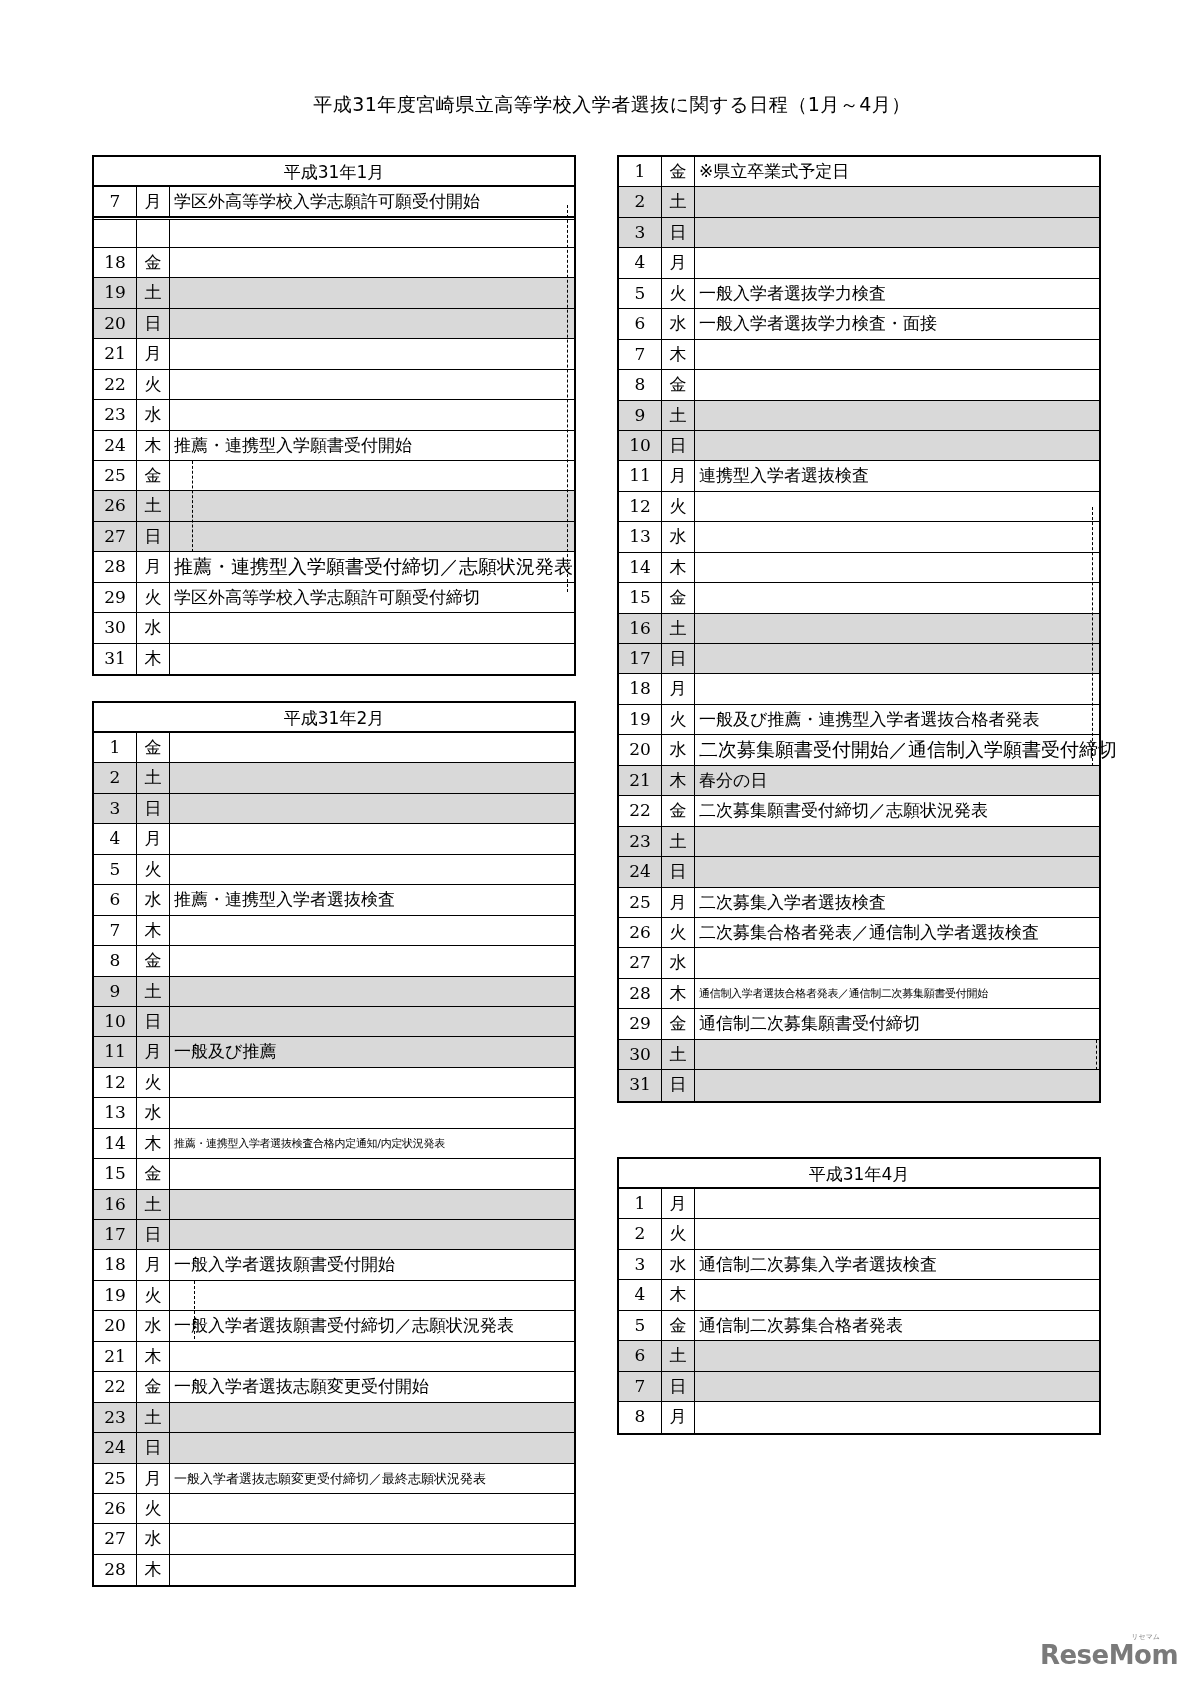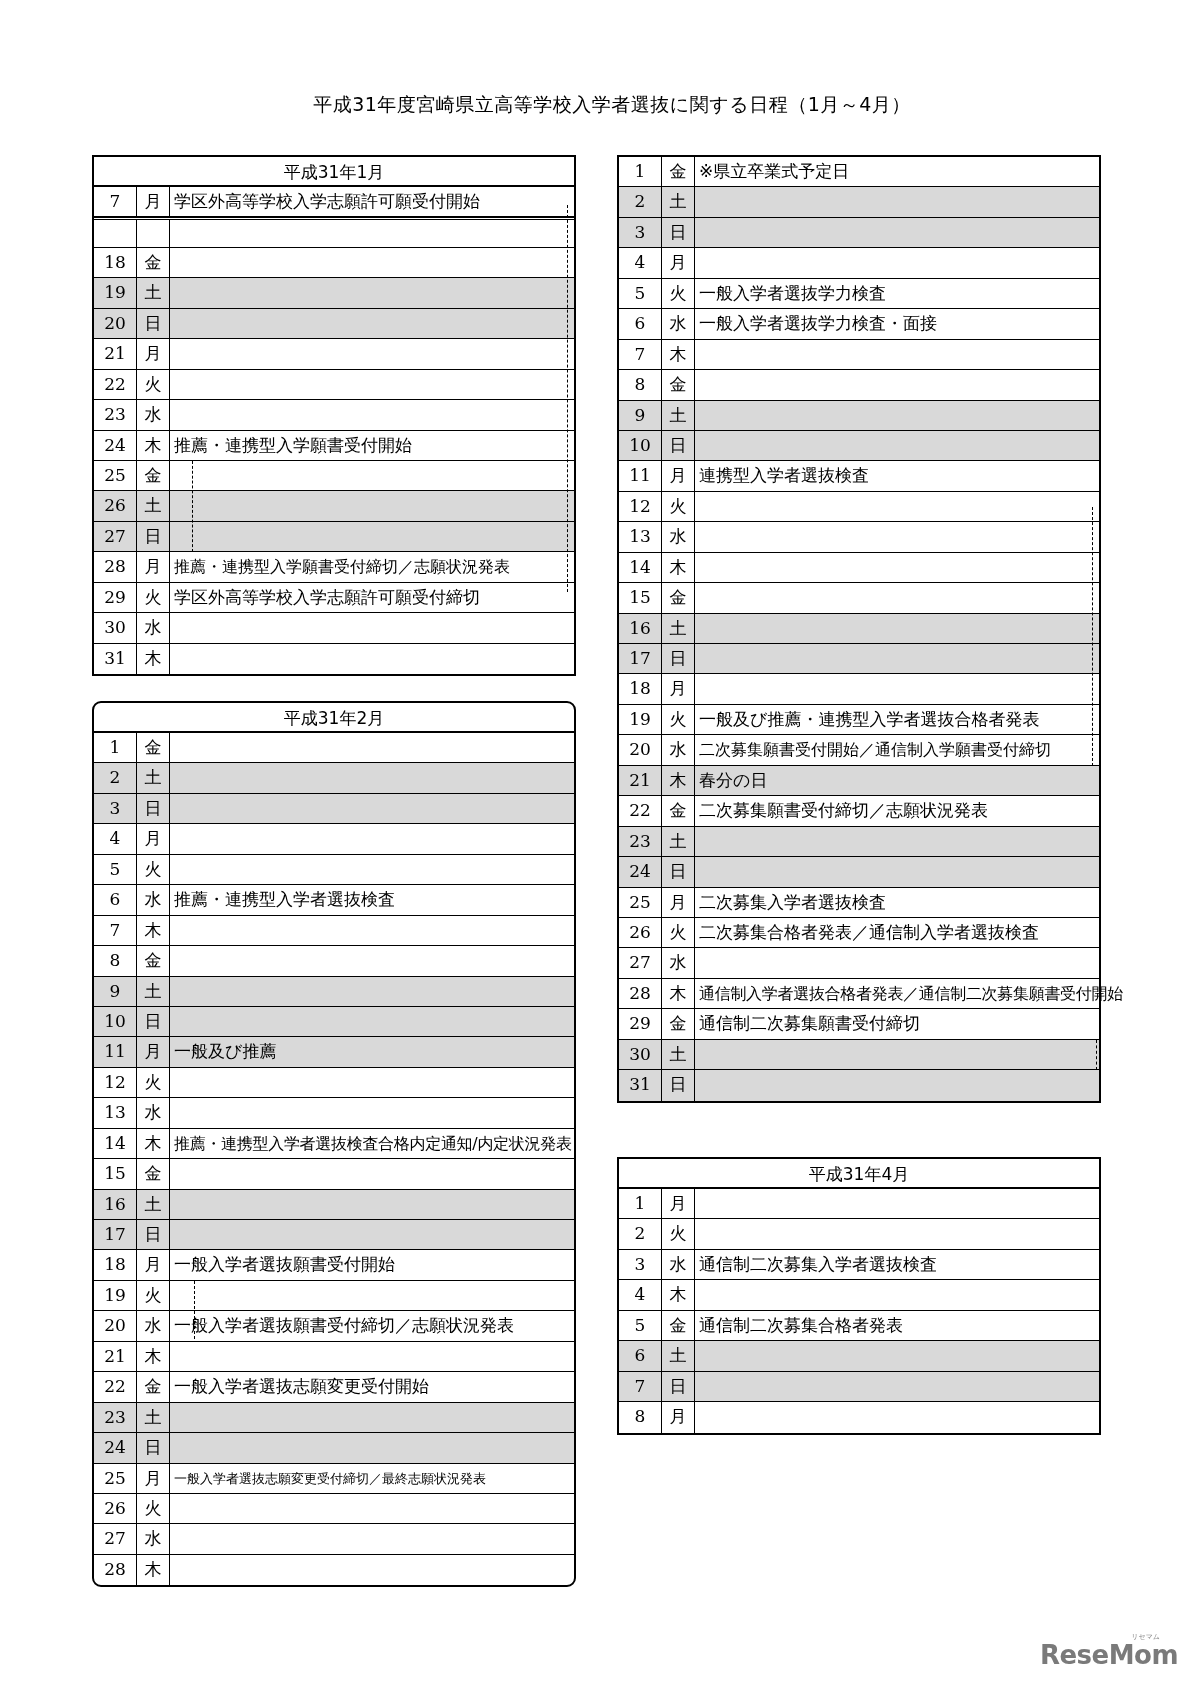--- a/index.html
+++ b/index.html
@@ -14,23 +14,23 @@
   .row { display:flex; height:30.45px; box-sizing:border-box; border-bottom:1.5px solid #000;
          position:relative; }
   .row:last-child { border-bottom:none; }
   .row.hol { background:#d9d9d9; }
   .c-day { width:42px; border-right:1.5px solid #000; text-align:center; line-height:29px;
            font-family:"DejaVu Serif", "Liberation Serif", serif; font-size:17px; flex:none; }
   .c-wd { width:32px; border-right:1.5px solid #000; text-align:center; line-height:29px;
           font-family:"DejaVu Serif", "Liberation Serif", serif; font-size:17px; flex:none; }
   .c-ev { flex:1; padding-left:4px; line-height:29px; font-size:17px; white-space:nowrap;
           overflow:visible; }
-  .c-ev.sm { font-size:16px; }
+  .c-ev.sm { font-size:19px; }
   .c-ev.xs { font-size:13px; }
-  .c-ev.xxs { font-size:16px; letter-spacing:-0.3px; }
+  .c-ev.xxs { font-size:11px; letter-spacing:-0.3px; }
   .dash { position:absolute; width:0; border-left:1.5px dashed #000; }
   .logo { position:absolute; right:22px; top:1640px; font-family:"DejaVu Sans", sans-serif;
           font-weight:bold; font-size:26px; color:#7a7a7a; letter-spacing:-0.5px; }
   .logo-sub { position:absolute; right:40px; top:1632px; font-size:7px; color:#888; }
 </style>
 </head>
 <body>
 
 <div class="title">平成31年度宮崎県立高等学校入学者選抜に関する日程（1月～4月）</div>
 
@@ -115,21 +115,21 @@
       <div class="row">
         <div class="c-day">31</div>
         <div class="c-wd">木</div>
         <div class="c-ev"></div>
       </div>
     </div>
 <div class="dash" style="left: 473px; top: 48.27px; height: 386.715px;"></div>
     <div class="dash" style="left: 98px; top: 304.05px; height: 91.35px;"></div>
   </div>
 
-<div class="cal" id="cal-feb" style="left:92px; top:701px;border-radius:9px;">
+<div class="cal" id="cal-feb" style="left:92px; top:701px;">
   <div class="cal-head">平成31年2月</div>
   <div class="rows">
       <div class="row">
         <div class="c-day">1</div>
         <div class="c-wd">金</div>
         <div class="c-ev"></div>
       </div>
       <div class="row hol">
         <div class="c-day">2</div>
         <div class="c-wd">土</div>

